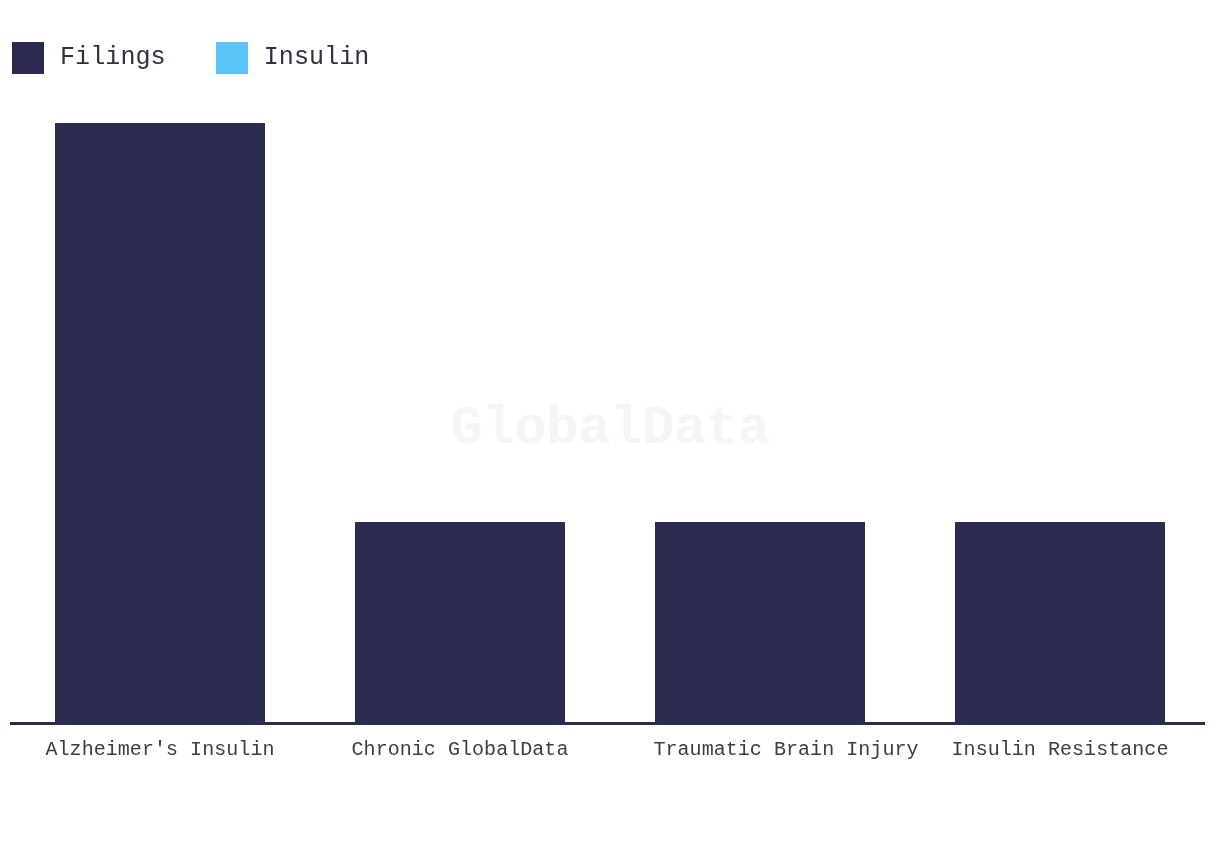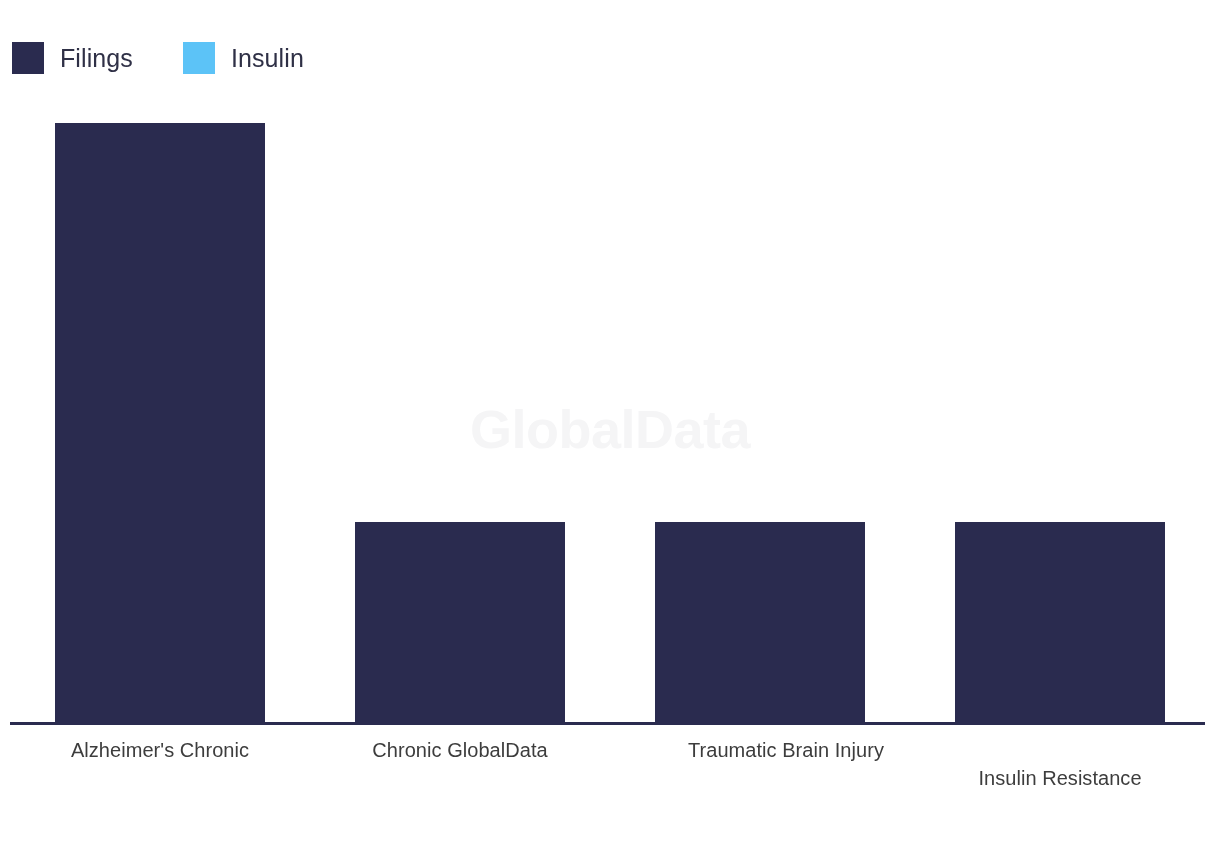--- a/index.html
+++ b/index.html
@@ -11,20 +11,21 @@
   body {
     font-family: "Liberation Sans", sans-serif;
     -webkit-font-smoothing: antialiased;
   }
   #chart-root {
     position: relative;
     width: 1220px;
     height: 850px;
     background: #ffffff;
     overflow: hidden;
+    font-family: Liberation Mono, monospace;
   }
 
   
   .legend {
     position: absolute;
     left: 12px;
     top: 40px;
     display: flex;
     align-items: center;
     gap: 0px;
@@ -138,30 +139,30 @@
       <div class="bar bar-filings" style="left: 55px; width: 210px; height: 600px;"></div>
       <div class="bar bar-filings" style="left: 355px; width: 210px; height: 201px;"></div>
       <div class="bar bar-filings" style="left: 655px; width: 210px; height: 201px;"></div>
       <div class="bar bar-filings" style="left: 955px; width: 210px; height: 201px;"></div>
     </div>
 
     <div class="axis-line" style="background: rgb(42, 43, 79);"></div>
 
     <div class="cat-labels">
       <div class="cat-label" style="left: 10px; width: 300px;">
-        <div>Alzheimer's Chronic</div>
+        <div>Alzheimer's Insulin</div>
         <div></div>
       </div>
       <div class="cat-label" style="left: 310px; width: 300px;">
         <div>Chronic GlobalData</div>
       </div>
       <div class="cat-label" style="left: 636px; width: 300px;">
         <div>Traumatic Brain Injury</div>
         <div></div>
       </div>
-      <div class="cat-label" style="left: 910px; width: 300px; margin-top: 28px;">
+      <div class="cat-label" style="left: 910px; width: 300px;">
         <div>Insulin Resistance</div>
         <div></div>
       </div>
     </div>
 
   </div>
 </div>
 
 </body></html>

